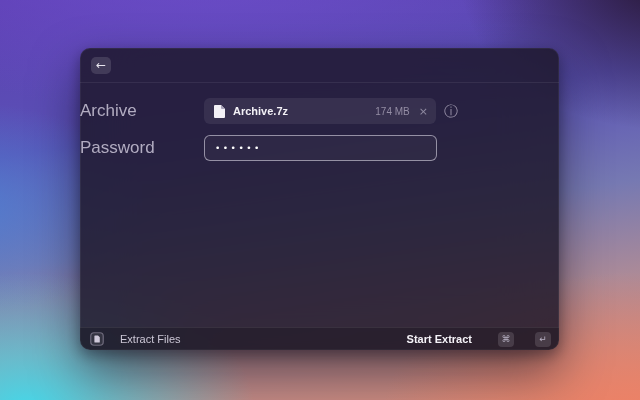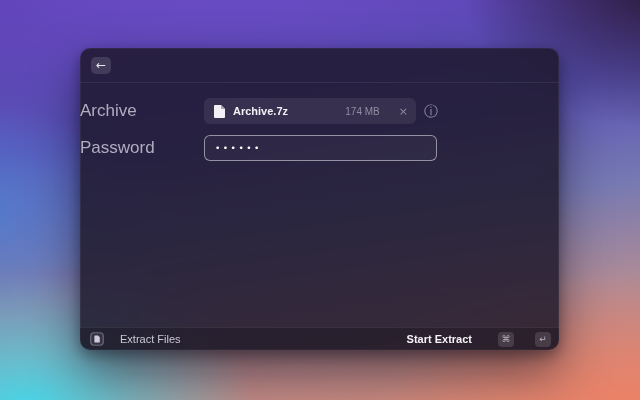--- a/index.html
+++ b/index.html
@@ -59,33 +59,33 @@
   }
   .form-label {
     width: 108px; flex: 0 0 108px;
     text-align: left;
     font-size: 17px; color: #b2acc1;
     padding-right: 0;
   }
   .control-cell { margin-left: 16px; display: flex; align-items: center; }
 
   .file-chip {
-    width: 212px; height: 26px;
+    width: 232px; height: 26px;
     background: rgba(255,255,255,0.075);
     border-radius: 6px;
     display: flex; align-items: center;
     padding: 0 8px 0 10px;
   }
   .file-chip .doc { flex: 0 0 auto; display: block; }
   .file-name {
     font-size: 11px; font-weight: bold; color: #f3f1f6;
     margin-left: 8px; flex: 1 1 auto;
     white-space: nowrap; overflow: hidden;
   }
-  .file-size { font-size: 10px; color: #948da4; margin-right: 19px; }
+  .file-size { font-size: 10px; color: #948da4; margin-right: 9px; }
   .chip-close {
     background: none; border: none; cursor: pointer;
     color: #8f8aa0; font-size: 11px; line-height: 11px; padding: 0;
     font-family: "DejaVu Sans", sans-serif;
   }
 
   .info-btn {
     background: none; border: none; cursor: pointer; padding: 0;
     margin-left: 8px;
     color: #9b94ab; font-size: 14px; line-height: 16px;

